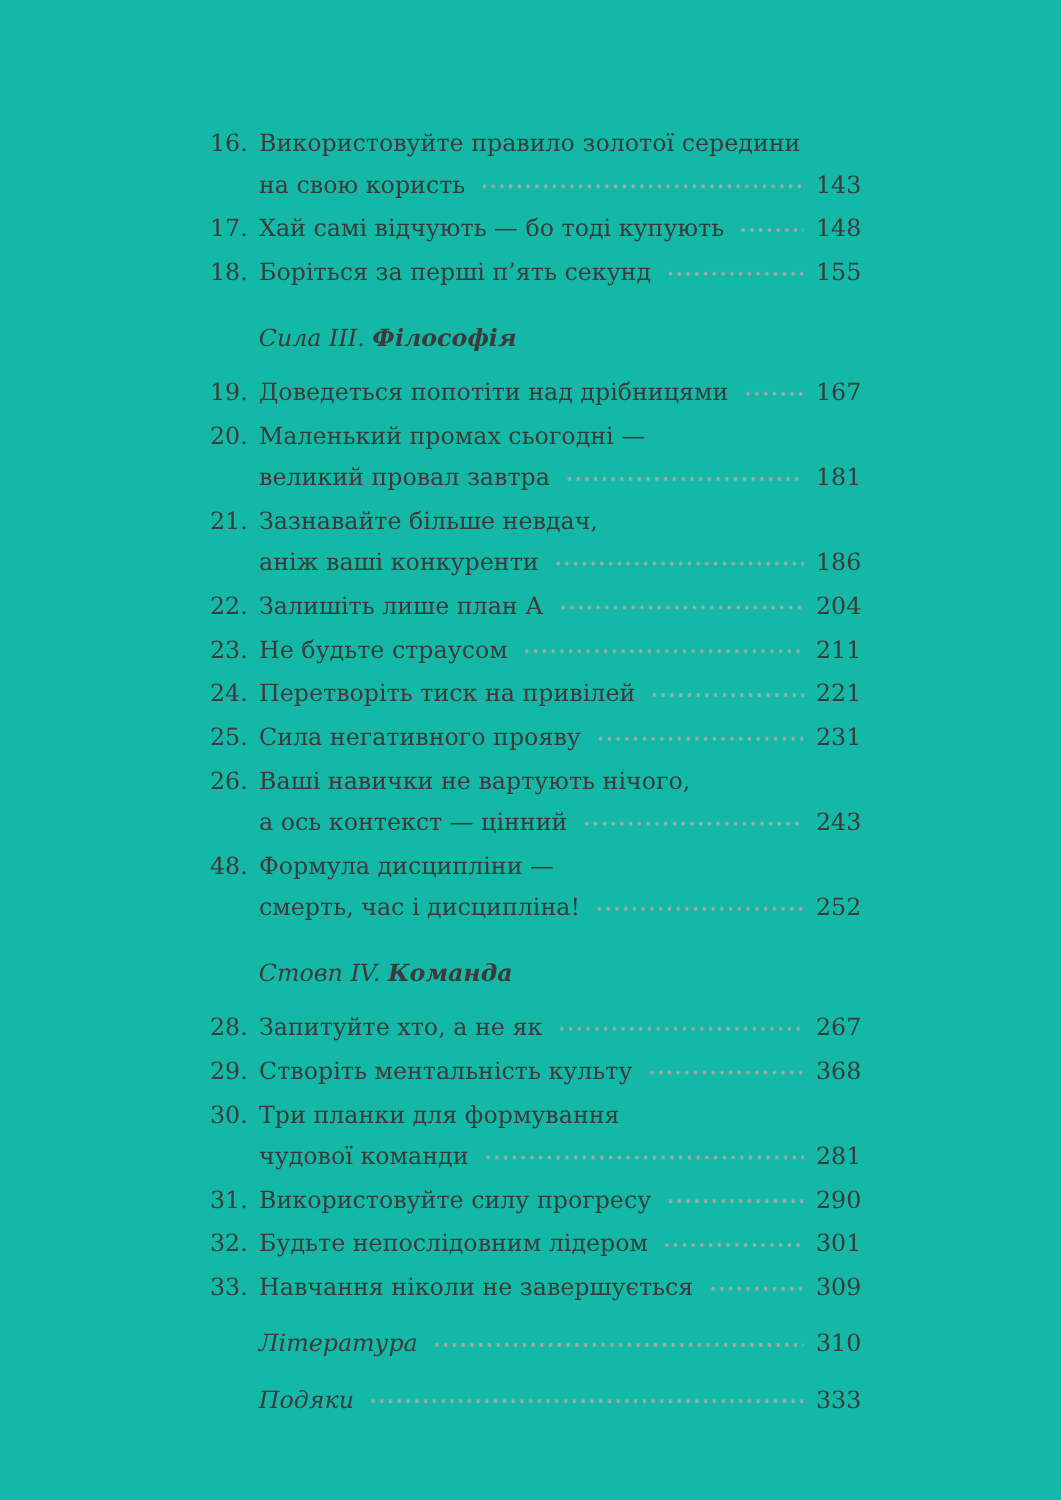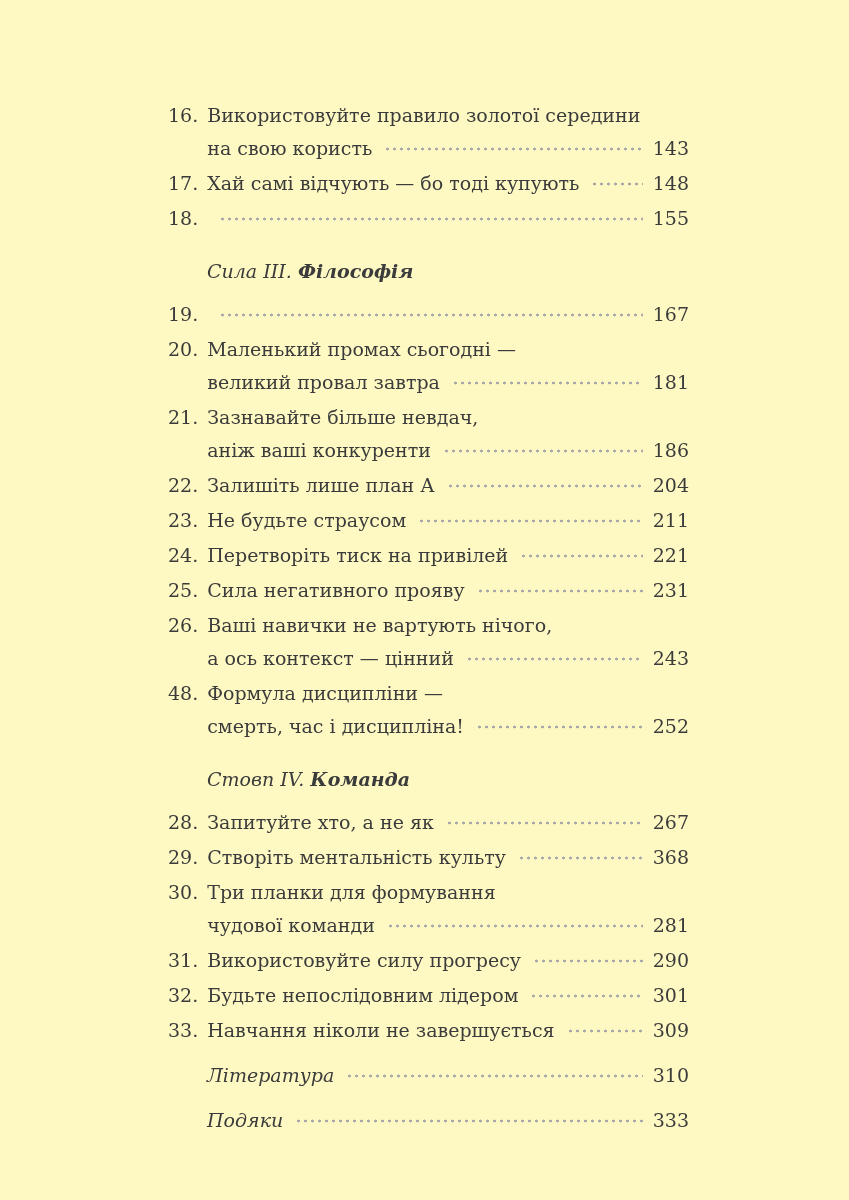--- a/index.html
+++ b/index.html
@@ -5,21 +5,21 @@
   html, body {
     margin: 0;
     padding: 0;
     background: #ffffff;
   }
   .page {
     position: relative;
     width: 849px;
     height: 1200px;
     box-sizing: border-box;
-    background: #fef9c3;
+    background: #14b8a6;
     padding: 99px 160px 0 168px;
     font-family: "DejaVu Serif", "Liberation Serif", serif;
     font-size: 19px;
     color: #3b3b3b;
     overflow: hidden;
   }
   .row {
     display: flex;
     align-items: flex-start;
     margin-bottom: 2px;
@@ -92,30 +92,32 @@
             <span class="text">Хай самі відчують — бо тоді купують</span>
             <span class="leader"></span>
             <span class="page-num">148</span>
           </div>
         </div>
       </div>
       <div class="row">
         <span class="num">18.</span>
         <div class="body">
           <div class="line last">
+            <span class="text">Боріться за перші п’ять секунд</span>
             <span class="leader"></span>
             <span class="page-num">155</span>
           </div>
         </div>
       </div>
       <div class="section"><span class="sec-italic">Сила III.</span><span class="sec-bold">Філософія</span></div>
       <div class="row">
         <span class="num">19.</span>
         <div class="body">
           <div class="line last">
+            <span class="text">Доведеться попотіти над дрібницями</span>
             <span class="leader"></span>
             <span class="page-num">167</span>
           </div>
         </div>
       </div>
       <div class="row">
         <span class="num">20.</span>
         <div class="body">
           <div class="line">Маленький промах сьогодні —</div>
           <div class="line last">

